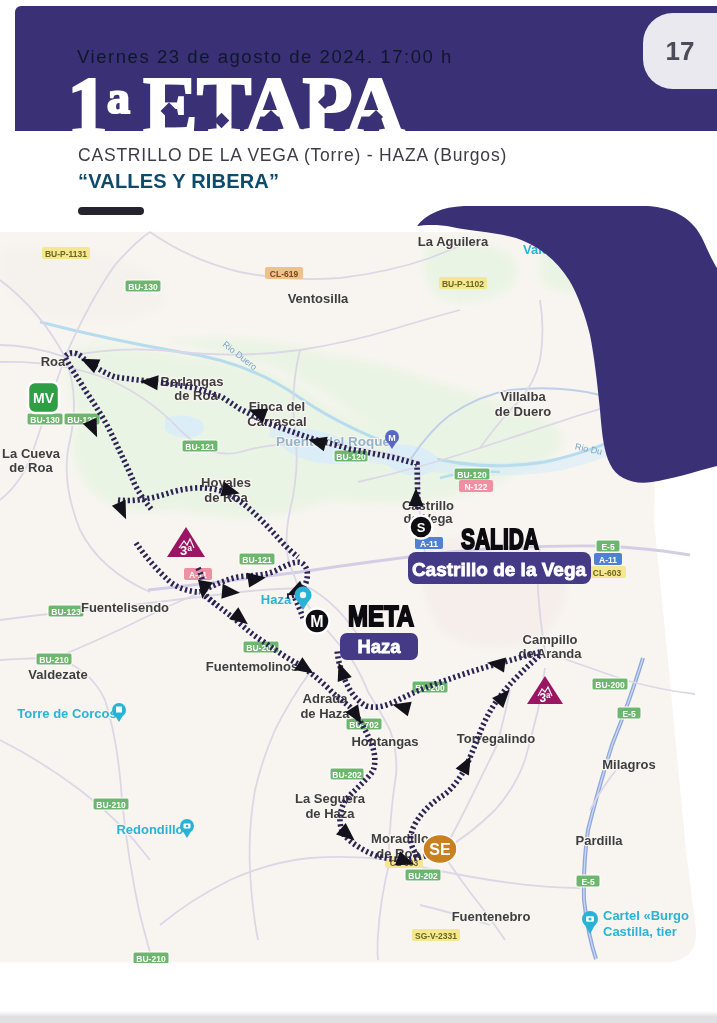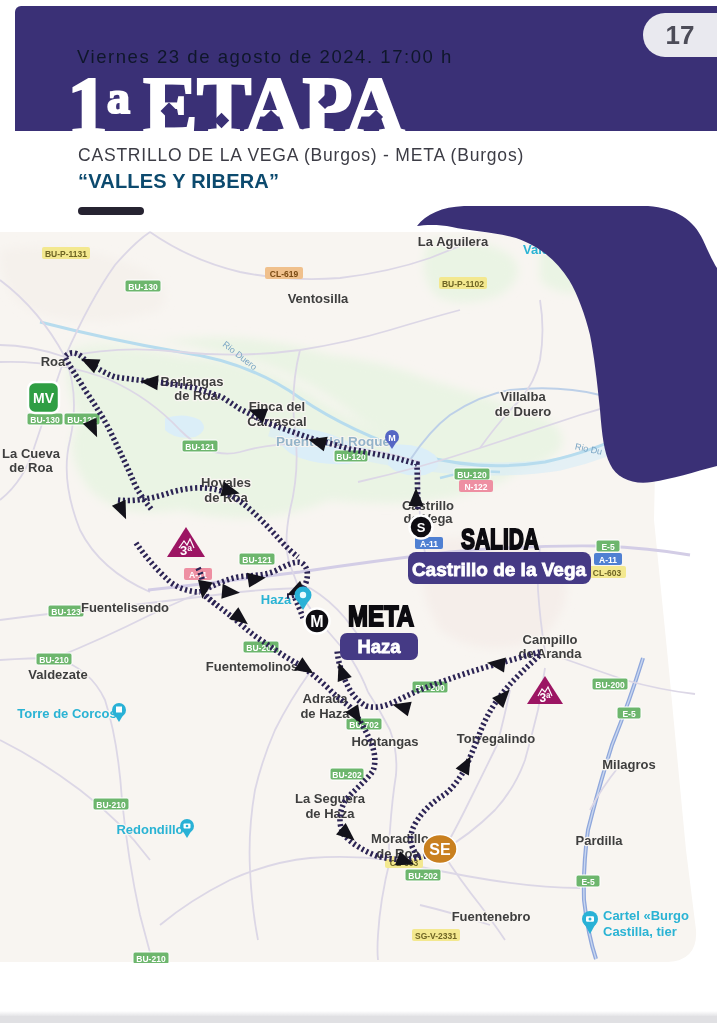--- a/index.html
+++ b/index.html
@@ -6,21 +6,21 @@
   body{width:717px;height:1023px;position:relative;background:#ffffff;overflow:hidden;
        font-family:"Liberation Sans",sans-serif;}
   .hdr{position:absolute;left:15px;top:6px;right:0;height:125px;background:#3a3076;
        border-radius:6px 0 0 0;}
   .date{position:absolute;left:77px;top:46px;color:#0f172a;font-size:18.5px;letter-spacing:1.55px;}
   .logo{position:absolute;left:67px;top:65px;color:#ffffff;
         font-family:"Liberation Serif",serif;font-weight:bold;font-size:82px;
         letter-spacing:-1px;line-height:1;-webkit-text-stroke:2.2px #ffffff;}
   .logo sup{font-size:46px;vertical-align:20px;letter-spacing:0;}
   .dia{position:absolute;width:11px;height:11px;background:#3a3076;transform:rotate(45deg);}
-  .pill{position:absolute;right:0;top:13px;width:74px;height:44px;background:#e9e9ef;
+  .pill{position:absolute;right:0;top:13px;width:74px;height:76px;background:#e9e9ef;
         border-radius:30px 0 0 30px;display:flex;align-items:center;justify-content:center;
         color:#4c4c58;font-size:26px;font-weight:bold;}
   .sub{position:absolute;left:78px;top:145px;color:#3c3c45;font-size:17.5px;font-weight:500;
        letter-spacing:.8px;}
   .sub2{position:absolute;left:78px;top:170px;color:#0c4a6e;font-size:20px;font-weight:bold;
         letter-spacing:.2px;}
   .bar{position:absolute;left:78px;top:207px;width:66px;height:8px;background:#262331;border-radius:4px;}
   .grey{position:absolute;left:0;right:0;bottom:0;height:7px;background:#e0e0e3;}
   .greyfade{position:absolute;left:0;right:0;bottom:7px;height:5px;
         background:linear-gradient(#ffffff,#e4e4e7);}
@@ -30,21 +30,21 @@
 <body>
   <div class="hdr"></div>
   <div class="date">Viernes 23 de agosto de 2024. 17:00 h</div>
   <div class="logo">1<sup>a</sup><span style="margin-left:13px">ETAPA</span></div>
   <div class="dia" style="left:163px;top:105px;width:12px;height:12px;"></div>
   <div class="dia" style="left:216px;top:115px;"></div>
   <div class="dia" style="left:266px;top:112px;width:10px;height:10px;"></div>
   <div class="dia" style="left:320px;top:97px;width:10px;height:10px;"></div>
   <div class="dia" style="left:371px;top:112px;width:10px;height:10px;"></div>
   <div class="pill">17</div>
-  <div class="sub">CASTRILLO DE LA VEGA (Burgos) - META (Burgos)</div>
+  <div class="sub">CASTRILLO DE LA VEGA (Torre) - HAZA (Burgos)</div>
   <div class="sub2">“VALLES Y RIBERA”</div>
   <div class="bar"></div>
 
   <svg id="map" width="717" height="763" viewBox="0 200 717 763" style="position:absolute;left:0;top:200px;" xmlns="http://www.w3.org/2000/svg">
 
     <path d="M0,232 H660 L654,520 L668,660 L686,850 L696,930 Q698,960 668,962 L0,962 Z" fill="#f8f5f1"></path>
 
     <defs>
       <filter id="soft" x="-20%" y="-20%" width="140%" height="140%">
         <feGaussianBlur stdDeviation="5"></feGaussianBlur>

